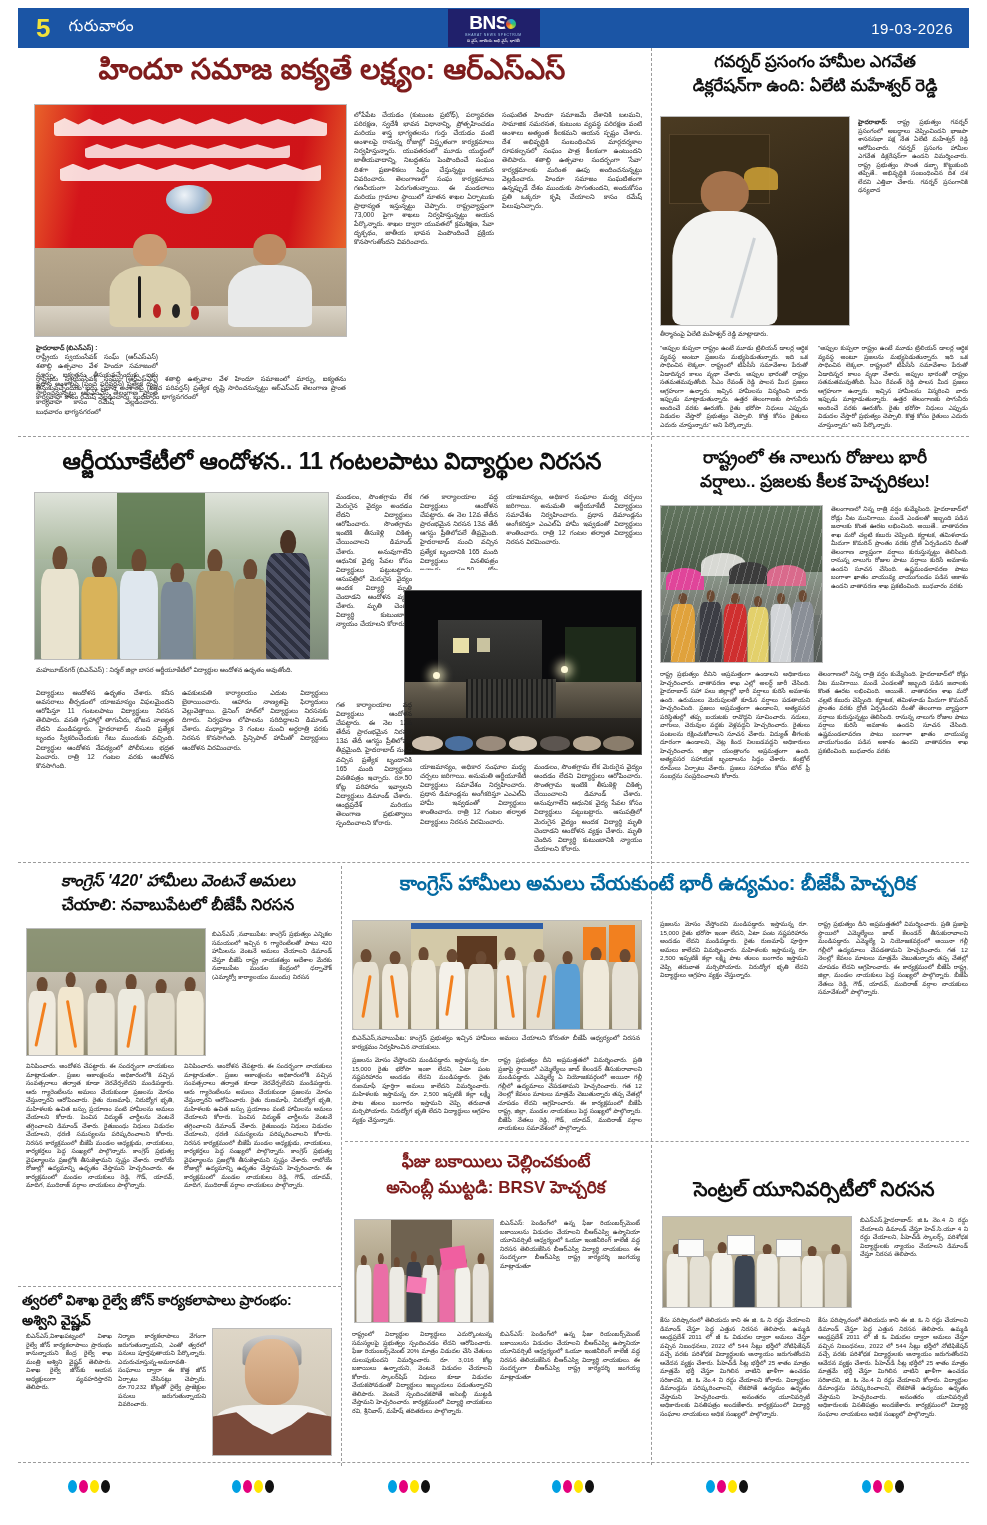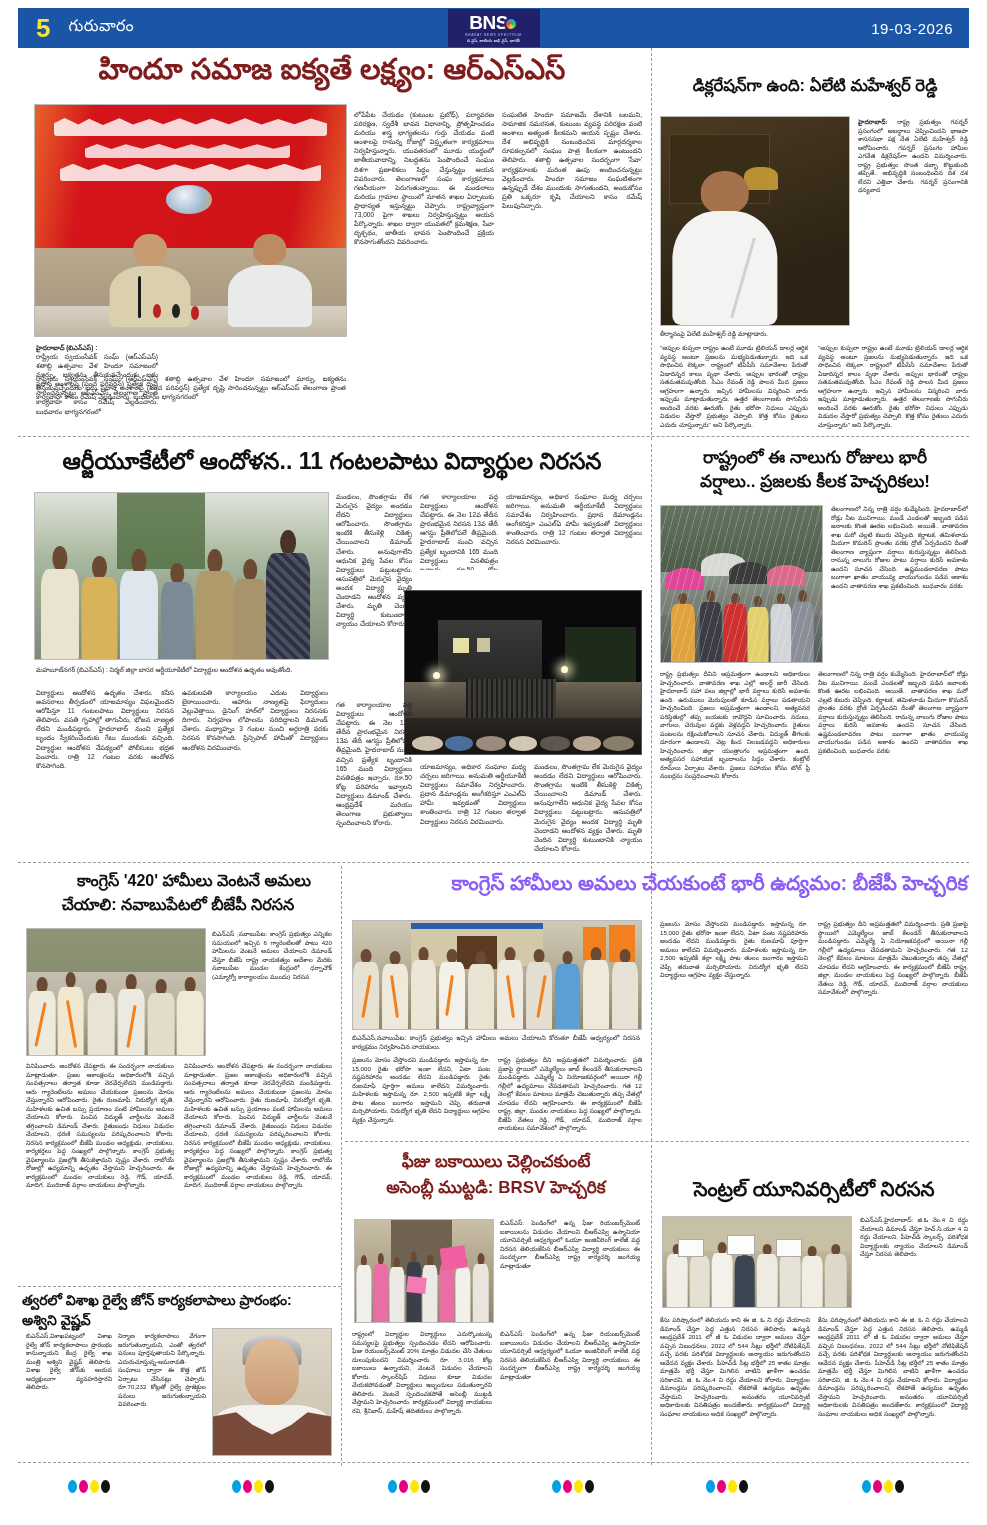--- a/index.html
+++ b/index.html
@@ -46,21 +46,21 @@
   
   .vrule { position: absolute; width: 0; border-left: 1px dashed #9a9a9a; }
   .hrule { position: absolute; height: 0; border-top: 1px dashed #9a9a9a; }
 
   
   .hl {
     font-family: "Liberation Sans", sans-serif;
     font-weight: bold; line-height: 1.18; text-align: center;
   }
   .hl-red { color: #7f1d1d; }
-  .hl-blue { color: #8b5cf6; text-align: right; }
+  .hl-blue { color: #0369a1; }
   .hl-black { color: #111; }
 
   
   .body-col {
     font-size: 6.6px; line-height: 9.1px; color: #222;
     text-align: justify; text-justify: inter-word;
     word-spacing: .5px; overflow: hidden;
     font-family: "Liberation Sans", sans-serif;
   }
   .body-col.small { font-size: 6.2px; line-height: 8.5px; }
@@ -222,20 +222,21 @@
     <b>హైదరాబాద్ (బిఎన్‌ఎస్) :</b>
   </div>
 
   <div class="body-col" style="position:absolute; left:36px; top:352px; width:122px; height:78px;">రాష్ట్రీయ స్వయంసేవక్ సంఘ్ (ఆర్‌ఎస్‌ఎస్) శతాబ్ది ఉత్సవాల వేళ హిందూ సమాజంలో మార్పు, ఐక్యతను తీసుకువచ్చేందుకు ఐదు ప్రధాన అంశాలపై (పంచ పరివర్తన్) ప్రత్యేక దృష్టి సారించనున్నట్టు ఆర్‌ఎస్‌ఎస్ తెలంగాణ ప్రాంత కార్యవాహ కాసం రమేష్ వెల్లడించారు. బుధవారం భాగ్యనగరంలో</div>
   <div class="body-col" style="position:absolute; left:354px; top:110px; width:140px; height:320px;">లోపేపేట చేయడం (కుటుంబ ప్రబోధ్), పర్యావరణ పరిరక్షణ, స్వదేశీ భావన విధానాన్ని, ప్రోత్సహించడం మరియు శాస్త్ర భాగ్యతలను గుర్తు చేయడం వంటి అంశాలపై రానున్న రోజుల్లో విస్తృతంగా కార్యక్రమాలు నిర్వహిస్తున్నారు. యువతరంలో మూడు యుద్ధంలో జాతీయవాదాన్ని, నిబద్ధతను పెంపొందించే సంఘం దిశగా ప్రణాళికలు సిద్ధం చేస్తున్నట్టు ఆయన వివరించారు. తెలంగాణలో సంఘ కార్యక్రమాలు గణనీయంగా పెరుగుతున్నాయి. ఈ మండలాలు మరియు గ్రామాల స్థాయిలో నూతన శాఖల ఏర్పాటుకు ప్రాధాన్యత ఇస్తున్నట్టు చెప్పారు.
 
 రాష్ట్రవ్యాప్తంగా 73,000 పైగా శాఖలు నిర్వహిస్తున్నట్టు ఆయన పేర్కొన్నారు. శాఖల ద్వారా యువతలో క్రమశిక్షణ, సేవా దృక్పథం, జాతీయ భావన పెంపొందించే ప్రక్రియ కొనసాగుతోందని వివరించారు.</div>
   <div class="body-col" style="position:absolute; left:502px; top:110px; width:140px; height:320px;">సంఘటిత హిందూ సమాజమే దేశానికి బలమని, సామాజిక సమరసత, కుటుంబ వ్యవస్థ పరిరక్షణ వంటి అంశాలు అత్యంత కీలకమని ఆయన స్పష్టం చేశారు. దేశ అభివృద్ధికి సంబంధించిన మార్గదర్శకాల రూపకల్పనలో సంఘం పాత్ర కీలకంగా ఉంటుందని తెలిపారు. శతాబ్ది ఉత్సవాల సందర్భంగా 'సేవా' కార్యక్రమాలకు మరింత ఊపు అందించనున్నట్టు వెల్లడించారు. హిందూ సమాజం సంఘటితంగా ఉన్నప్పుడే దేశం ముందుకు సాగుతుందని, అందుకోసం ప్రతి ఒక్కరూ కృషి చేయాలని కాసం రమేష్ పిలుపునిచ్చారు.</div>
   <div class="body-col" style="position:absolute; left:36px; top:374px; width:310px; height:58px;">రాష్ట్రీయ స్వయంసేవక్ సంఘ్ (ఆర్‌ఎస్‌ఎస్) శతాబ్ది ఉత్సవాల వేళ హిందూ సమాజంలో మార్పు, ఐక్యతను తీసుకువచ్చేందుకు ఐదు ప్రధాన అంశాలపై (పంచ పరివర్తన్) ప్రత్యేక దృష్టి సారించనున్నట్టు ఆర్‌ఎస్‌ఎస్ తెలంగాణ ప్రాంత కార్యవాహ కాసం రమేష్ వెల్లడించారు. బుధవారం భాగ్యనగరంలో</div>
 
+  <h2 class="hl hl-black" style="position:absolute; left:660px; top:52px; width:310px; font-size:16.5px;">గవర్నర్ ప్రసంగం హామీల ఎగవేత</h2>
   <h2 class="hl hl-black" style="position:absolute; left:660px; top:76px; width:310px; font-size:16.5px;">డిక్లరేషన్‌గా ఉంది: ఏలేటి మహేశ్వర్ రెడ్డి</h2>
 
   <div class="photo" style="left:660px; top:116px; width:190px; height:210px; border:1px solid #bbb;">
     <div class="as-bg"></div>
     <div class="as-panel"></div>
     <div class="as-emblem"></div>
     <div class="person" style="left:6%; top:26%; width:56%; height:74%;">
       <div class="head" style="top:0; width:46%; height:28%; background:#a4724c;"></div>
       <div class="torso" style="bottom:0; width:100%; height:74%; background:#f3f3f1;"></div>
     </div>
@@ -358,21 +359,21 @@
         <div class="h" style="width:38%;height:16%;"></div>
         <div class="b" style="width:100%;height:84%;background:#8a8f97;"></div>
       </div>
     <div class="rn-rain"></div>
   </div>
 
   <div class="body-col small" style="position:absolute; left:831px; top:505px; width:137px; height:158px;">తెలంగాణలో నిన్న రాత్రి వర్షం కుమ్మేసింది. హైదరాబాద్‌లో రోడ్లు నీట మునిగాయి. మండే ఎండలతో ఇబ్బంది పడిన జనాలకు కొంత ఊరట లభించింది. అయితే.. వాతావరణ శాఖ మరో చల్లటి కబురు చెప్పింది. కర్ణాటక, తమిళనాడు మీదుగా కొమరిన్ ప్రాంతం వరకు ద్రోణి ఏర్పడిందని దీంతో తెలంగాణ వ్యాప్తంగా వర్షాలు కురుస్తున్నట్టు తెలిసింది. రానున్న నాలుగు రోజుల పాటు వర్షాలు కురిసే అవకాశం ఉందని సూచన చేసింది. ఉష్ణమండలావరణ పాటు బంగాళా ఖాతం వాయువ్య వాయుగుండం పడిన అకాశం ఉందని వాతావరణ శాఖ ప్రకటించింది. బుధవారం వరకు</div>
   <div class="body-col small" style="position:absolute; left:660px; top:670px; width:150px; height:188px;">రాష్ట్ర ప్రభుత్వం దీనిని అప్రమత్తంగా ఉండాలని అధికారులు హెచ్చరించారు. వాతావరణ శాఖ ఎల్లో అలర్ట్ జారీ చేసింది. హైదరాబాద్ సహా పలు జిల్లాల్లో భారీ వర్షాలు కురిసే అవకాశం ఉంది. ఉరుములు మెరుపులతో కూడిన వర్షాలు పడతాయని హెచ్చరించింది. ప్రజలు అప్రమత్తంగా ఉండాలని, అత్యవసర పరిస్థితుల్లో తప్ప బయటకు రావొద్దని సూచించారు. నదులు, వాగులు, చెరువుల వద్దకు వెళ్లవద్దని హెచ్చరించారు. రైతులు పంటలను రక్షించుకోవాలని సూచన చేశారు. విద్యుత్ తీగలకు దూరంగా ఉండాలని, చెట్ల కింద నిలబడవద్దని అధికారులు హెచ్చరించారు. జిల్లా యంత్రాంగం అప్రమత్తంగా ఉంది. అత్యవసర సహాయక బృందాలను సిద్ధం చేశారు. కంట్రోల్ రూమ్‌లు ఏర్పాటు చేశారు. ప్రజలు సహాయం కోసం టోల్ ఫ్రీ నంబర్లను సంప్రదించాలని కోరారు.</div>
   <div class="body-col small" style="position:absolute; left:818px; top:670px; width:150px; height:188px;">తెలంగాణలో నిన్న రాత్రి వర్షం కుమ్మేసింది. హైదరాబాద్‌లో రోడ్లు నీట మునిగాయి. మండే ఎండలతో ఇబ్బంది పడిన జనాలకు కొంత ఊరట లభించింది. అయితే.. వాతావరణ శాఖ మరో చల్లటి కబురు చెప్పింది. కర్ణాటక, తమిళనాడు మీదుగా కొమరిన్ ప్రాంతం వరకు ద్రోణి ఏర్పడిందని దీంతో తెలంగాణ వ్యాప్తంగా వర్షాలు కురుస్తున్నట్టు తెలిసింది. రానున్న నాలుగు రోజుల పాటు వర్షాలు కురిసే అవకాశం ఉందని సూచన చేసింది. ఉష్ణమండలావరణ పాటు బంగాళా ఖాతం వాయువ్య వాయుగుండం పడిన అకాశం ఉందని వాతావరణ శాఖ ప్రకటించింది. బుధవారం వరకు</div>
 
-  <h2 class="hl hl-black" style="position:absolute; left:38px; top:872px; width:312px; font-size:16px;">కాంగ్రెస్ '420' హామీలు వెంటనే అమలు</h2>
+  <h2 class="hl hl-black" style="position:absolute; left:22px; top:872px; width:312px; font-size:16px;font-style:italic;">కాంగ్రెస్ '420' హామీలు వెంటనే అమలు</h2>
   <h2 class="hl hl-black" style="position:absolute; left:22px; top:896px; width:312px; font-size:16px;">చేయాలి: నవాబుపేటలో బీజేపీ నిరసన</h2>
 
   <div class="photo" style="left:26px; top:928px; width:180px; height:128px; border:1px solid #bbb;">
     <div class="grp-bg" style="background:linear-gradient(#d7d2c4,#b9b1a0 60%,#8e886f);"></div>
     <div style="position:absolute;left:0;top:0;width:100%;height:34%;background:#6d7a55;opacity:.7;"></div>
     <div class="grp-person" style="left:1%; width:15%; height:62%;">
         <div class="h" style="width:40%;height:20%;"></div>
         <div class="b" style="width:100%;height:82%;background:#efeade;"></div>
       </div>
     <div class="grp-person" style="left:17%;width:15%; height:66%;">

